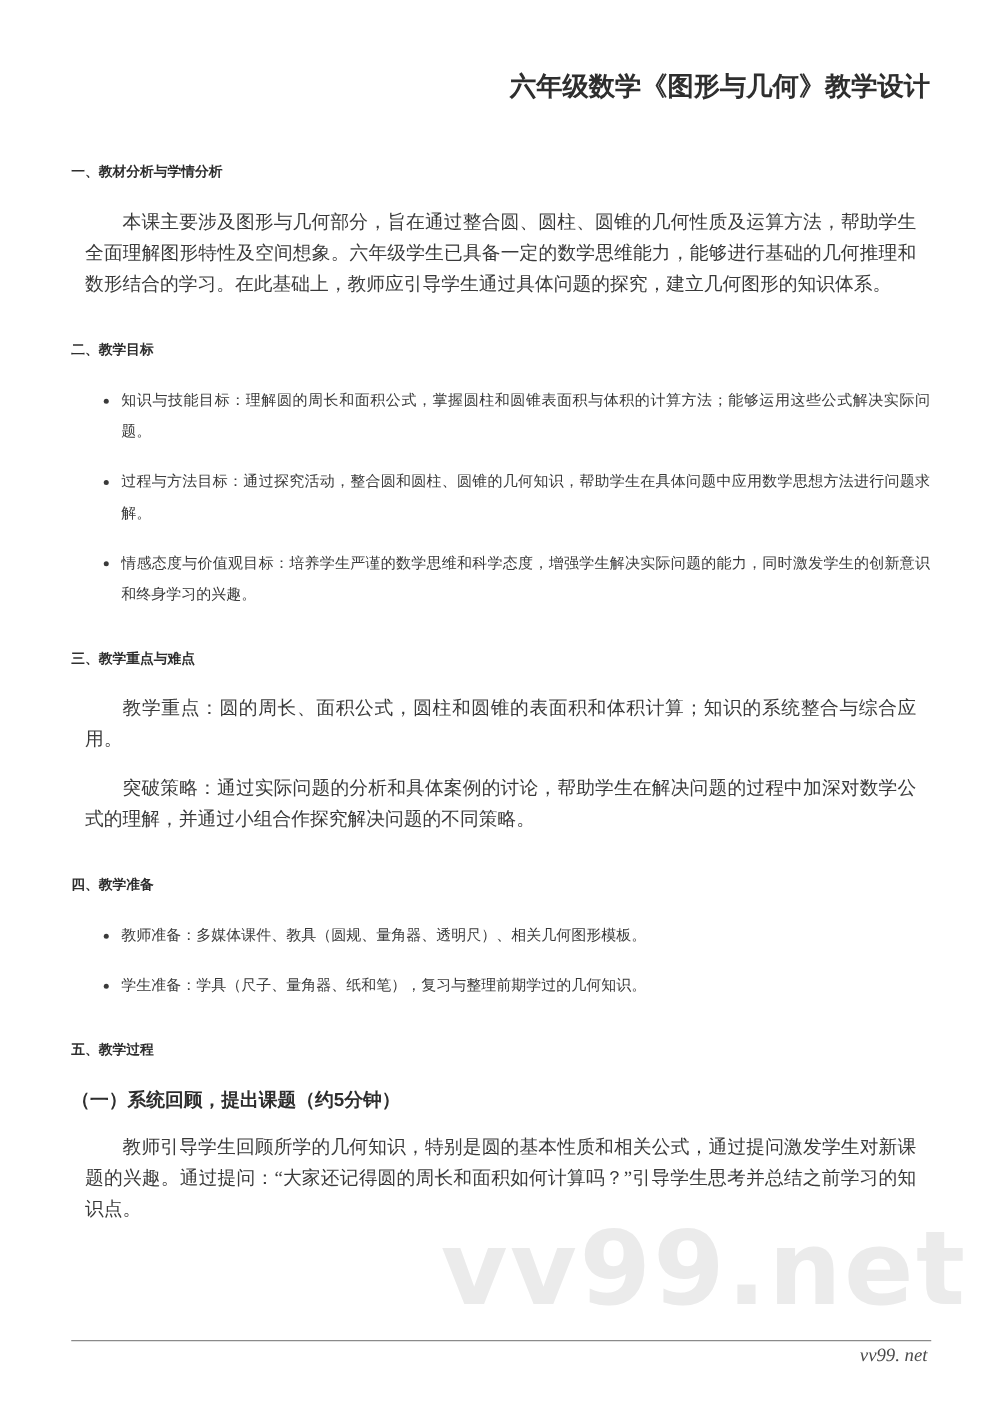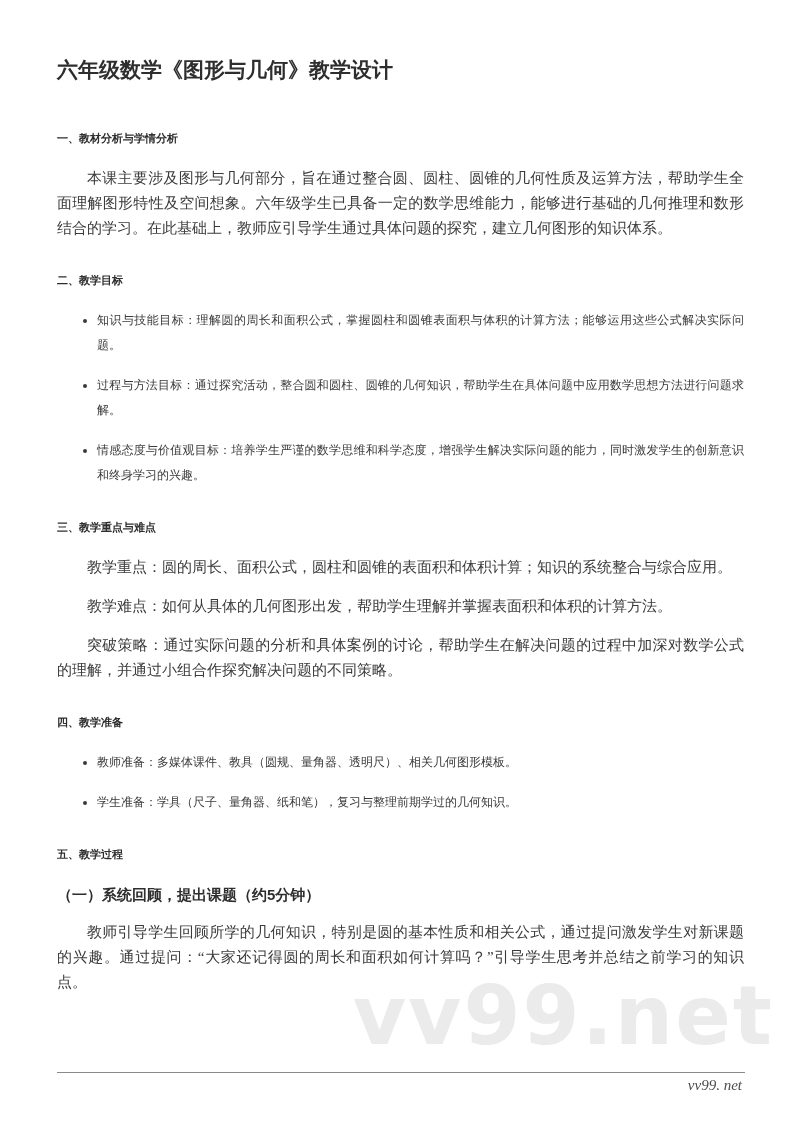--- a/index.html
+++ b/index.html
@@ -19,21 +19,21 @@
     position: relative;
     z-index: 1;
     padding: 55px 56px 0 57px;
   }
   .doc-title {
     font-family: "Liberation Sans", sans-serif;
     font-weight: bold;
     font-size: 21px;
     line-height: 30px;
     color: #2e2e2e;
-    text-align: left;
+    text-align: right;
     margin: 0 0 42px 0;
   }
   .sec-heading {
     font-family: "Liberation Sans", sans-serif;
     font-weight: bold;
     font-size: 11px;
     line-height: 23px;
     color: #2e2e2e;
     margin: 28px 0 16px 0;
   }
@@ -41,21 +41,21 @@
     font-family: "Liberation Sans", sans-serif;
     font-weight: bold;
     font-size: 15px;
     line-height: 22px;
     color: #2e2e2e;
     margin: 18px 0 14px 0;
   }
   .para {
     font-size: 15px;
     line-height: 25px;
-    margin: 14px 0;
+    margin: 14px 11px;
     text-align: justify;
     text-indent: 2em;
   }
   ul.bullets {
     margin: 14px 0 24px 0;
     padding-left: 40px;
   }
   ul.bullets li {
     font-size: 12px;
     line-height: 25px;
@@ -108,21 +108,20 @@
 
   <h2 class="sec-heading">二、教学目标</h2>
   <ul class="bullets">
     <li>知识与技能目标：理解圆的周长和面积公式，掌握圆柱和圆锥表面积与体积的计算方法；能够运用这些公式解决实际问题。</li>
     <li>过程与方法目标：通过探究活动，整合圆和圆柱、圆锥的几何知识，帮助学生在具体问题中应用数学思想方法进行问题求解。</li>
     <li>情感态度与价值观目标：培养学生严谨的数学思维和科学态度，增强学生解决实际问题的能力，同时激发学生的创新意识和终身学习的兴趣。</li>
   </ul>
 
   <h2 class="sec-heading">三、教学重点与难点</h2>
   <p class="para">教学重点：圆的周长、面积公式，圆柱和圆锥的表面积和体积计算；知识的系统整合与综合应用。</p>
-  <p class="para">教学难点：如何从具体的几何图形出发，帮助学生理解并掌握表面积和体积的计算方法。</p>
   <p class="para">突破策略：通过实际问题的分析和具体案例的讨论，帮助学生在解决问题的过程中加深对数学公式的理解，并通过小组合作探究解决问题的不同策略。</p>
 
   <h2 class="sec-heading">四、教学准备</h2>
   <ul class="bullets">
     <li>教师准备：多媒体课件、教具（圆规、量角器、透明尺）、相关几何图形模板。</li>
     <li>学生准备：学具（尺子、量角器、纸和笔），复习与整理前期学过的几何知识。</li>
   </ul>
 
   <h2 class="sec-heading">五、教学过程</h2>
   <h3 class="sub-heading">（一）系统回顾，提出课题（约5分钟）</h3>

